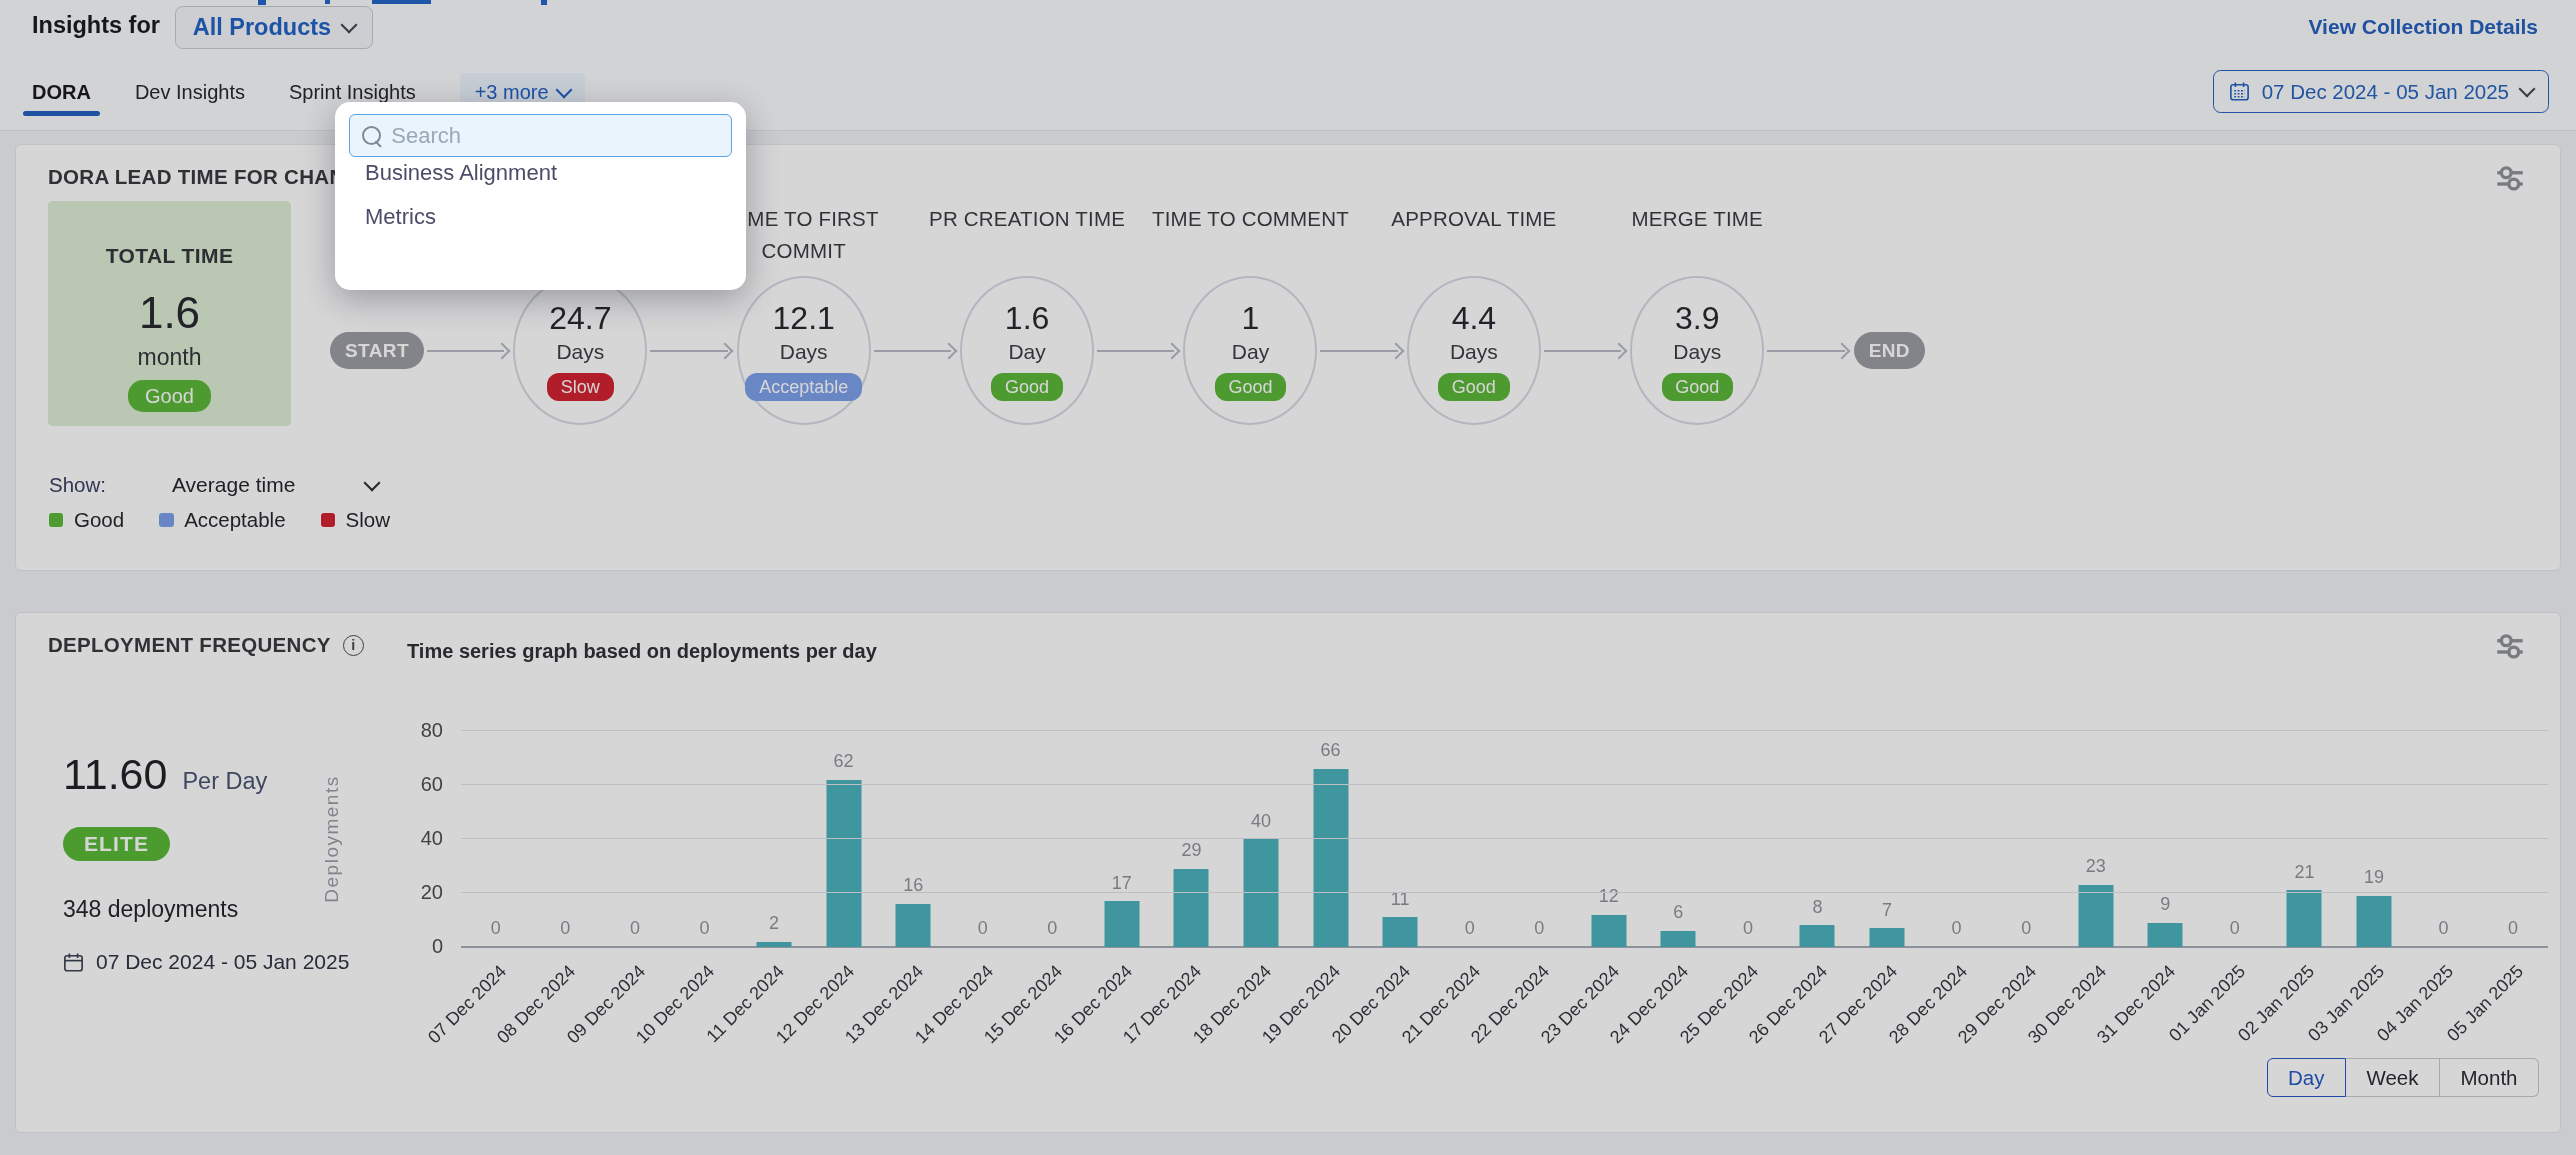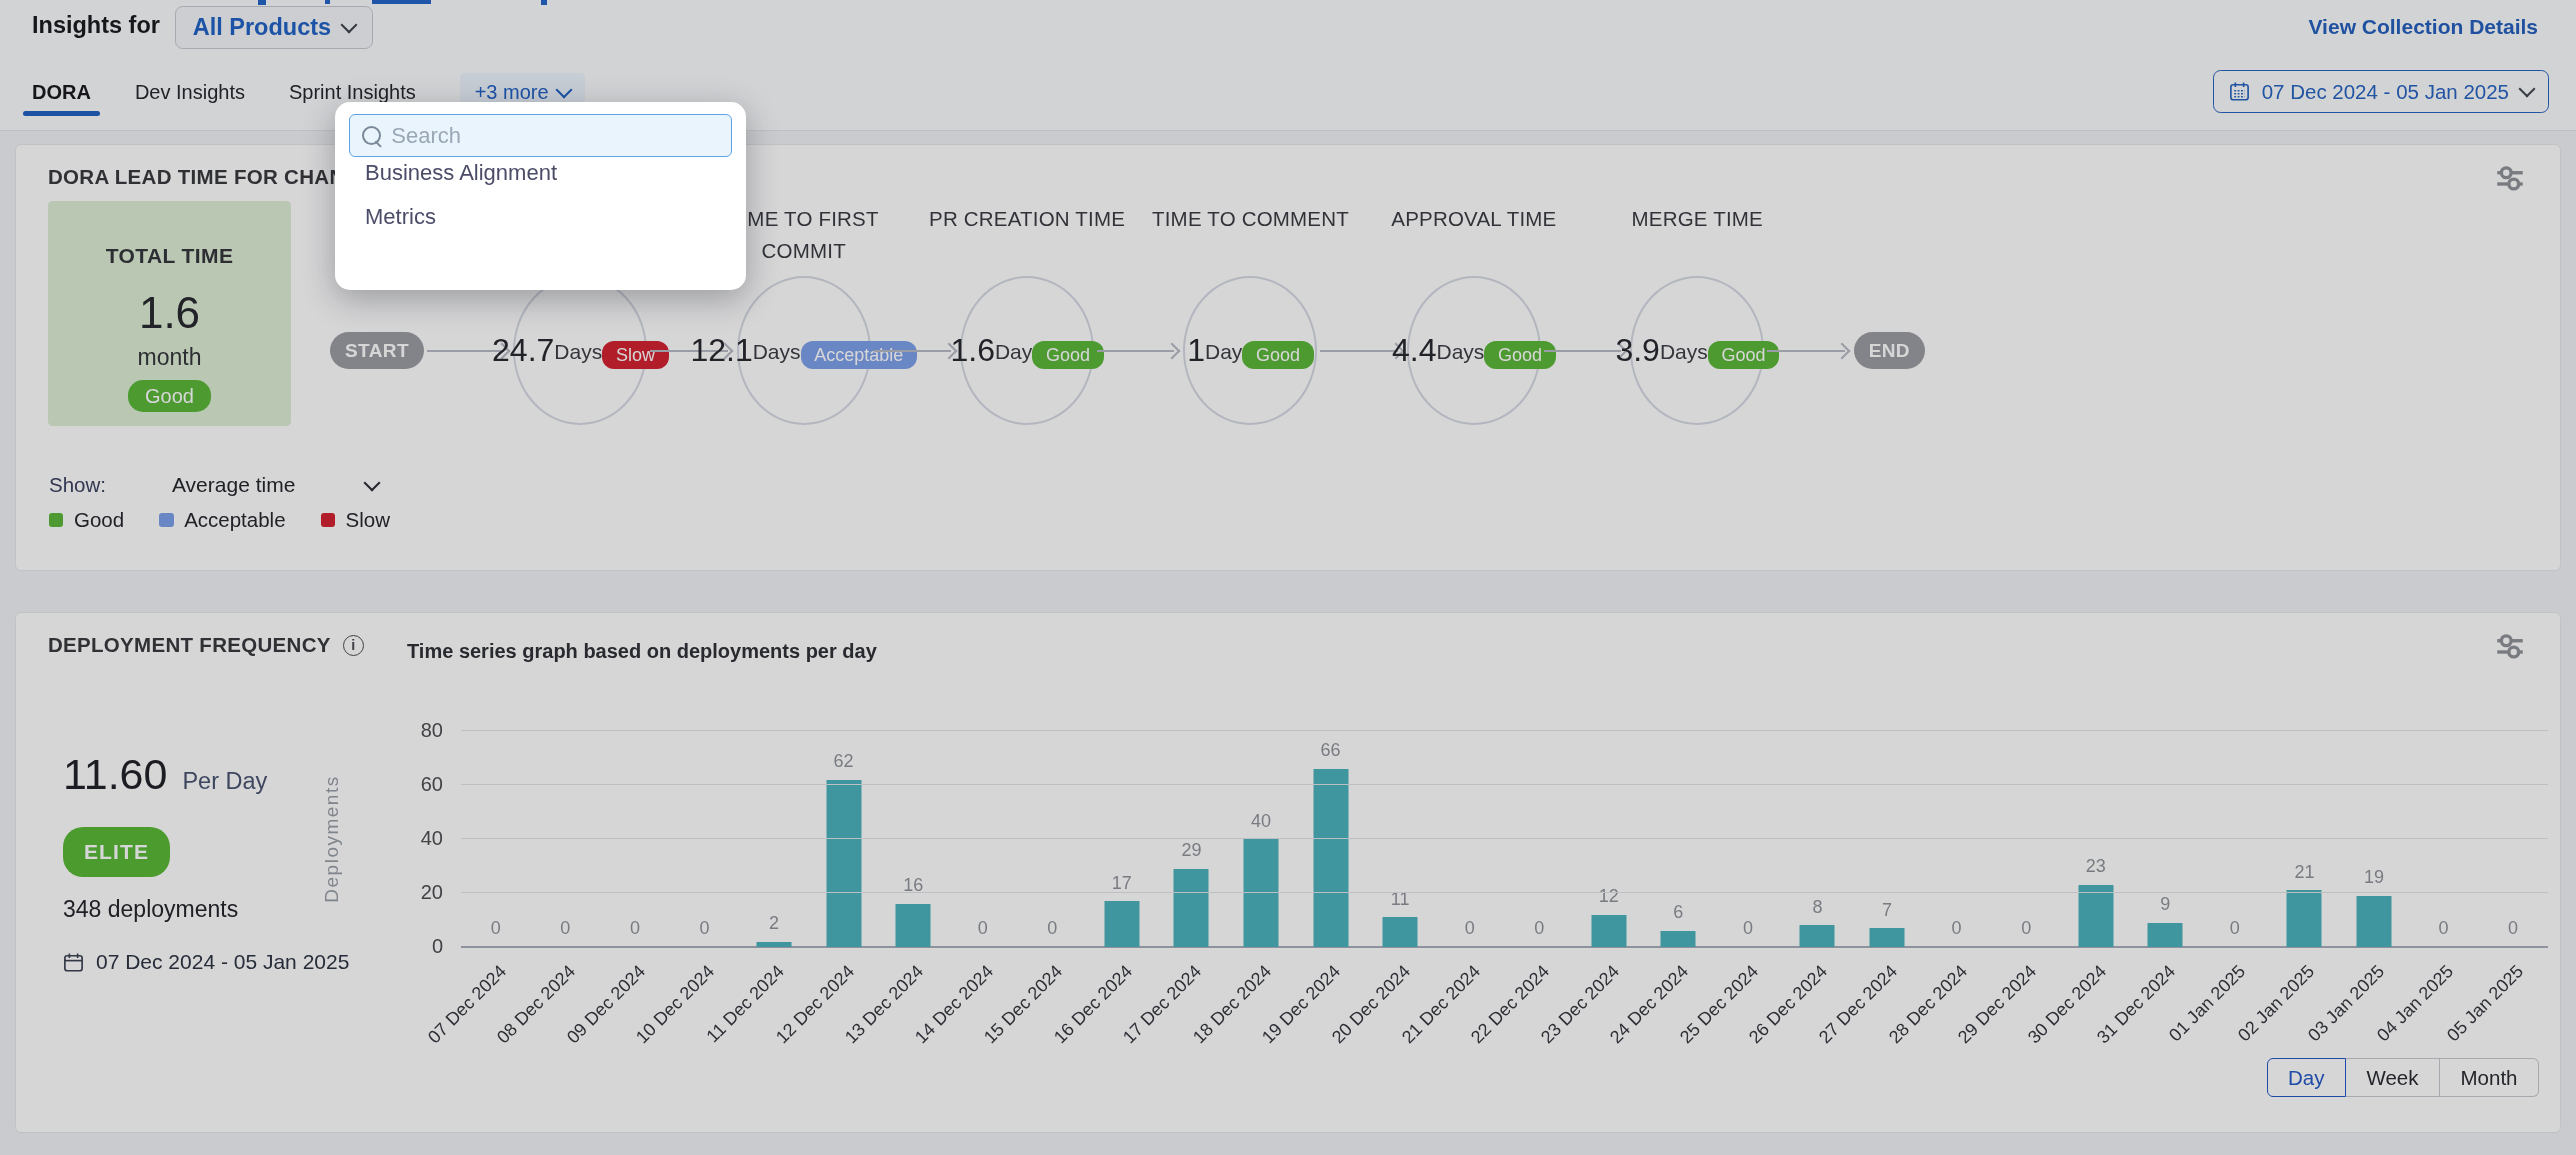--- a/index.html
+++ b/index.html
@@ -57,38 +57,38 @@
   .legend-swatch{width:14.4px;height:14.4px;border-radius:3px;}
 
   
   .flow{position:absolute;left:314px;top:131px;width:1595px;height:149px;display:flex;align-items:center;}
   .flow-pill{flex:0 0 auto;background:#9c9da2;color:#fff;font-size:19px;font-weight:700;letter-spacing:0.4px;
     padding:7.6px 15px;border-radius:20px;}
   .stage{position:relative;width:134px;height:149px;flex:0 0 auto;}
   .stage-label{position:absolute;left:50%;top:-73px;transform:translateX(-50%);width:228px;text-align:center;
     font-size:20.5px;font-weight:500;color:#3a3c42;letter-spacing:0.2px;white-space:pre-line;line-height:32px;}
   .stage-circle{box-sizing:border-box;width:100%;height:100%;border:2.3px solid #d5d9e2;border-radius:50%;
-    display:flex;flex-direction:row;align-items:center;justify-content:center;cursor:pointer;}
+    display:flex;flex-direction:column;align-items:center;justify-content:center;cursor:pointer;}
   .stage-value{font-size:32px;color:#26282d;font-weight:500;}
   .stage-unit{font-size:21px;color:#3c3e44;margin-top:3px;}
   .stage-pill{margin-top:9px;font-size:18px;color:#fff;padding:3.8px 13.7px;border-radius:12px;}
   .arrow{flex:1 1 auto;position:relative;height:16.7px;margin:0 3px;}
   .arrow::before{content:"";position:absolute;left:0;right:6px;top:7.6px;height:2.3px;background:#b7bbc3;}
   .arrow::after{content:"";position:absolute;right:2.3px;top:3px;width:10px;height:10px;
     border-top:2.3px solid #b7bbc3;border-right:2.3px solid #b7bbc3;transform:rotate(45deg);}
 
   
   .deploy-subtitle{position:absolute;left:391px;top:27px;font-size:20px;font-weight:700;color:#2f3135;}
   .info-icon{box-sizing:border-box;display:inline-flex;width:21px;height:21px;border:1.5px solid #4a4b4f;border-radius:50%;
     align-items:center;justify-content:center;font-size:14.4px;color:#4a4b4f;font-weight:600;margin-left:12px;}
   .rate-row{position:absolute;left:47px;top:137px;display:flex;align-items:baseline;gap:15px;}
   .rate-value{font-size:43px;color:#1f2126;}
   .rate-unit{font-size:23.5px;color:#4a5470;}
   .elite-badge{position:absolute;left:47px;top:214px;background:#59b834;color:#fff;font-size:21px;font-weight:700;
-    letter-spacing:1.1px;padding:13px 21px;border-radius:20px;}
+    letter-spacing:1.1px;padding:5px 21px;border-radius:20px;}
   .deploy-count{position:absolute;left:47px;top:283px;font-size:23px;color:#23252a;}
   .deploy-dates{position:absolute;left:47px;top:337px;display:flex;align-items:center;gap:12px;font-size:21px;color:#2c3340;}
 
   
   .chart{position:absolute;left:445px;top:118px;width:2087px;height:216px;}
   .gridline{position:absolute;left:0;right:0;height:0.8px;background:#e3e4e7;}
   .baseline{position:absolute;left:0;right:0;bottom:-0.8px;height:1.5px;background:#a9aeb9;}
   .ytick{position:absolute;left:-91px;width:73px;text-align:right;font-size:20px;color:#4c4d50;}
   .ylabel{position:absolute;left:-129px;top:108px;transform:translate(-50%,-50%) rotate(-90deg);
     font-size:19px;color:#989da5;letter-spacing:1.5px;white-space:nowrap;}

